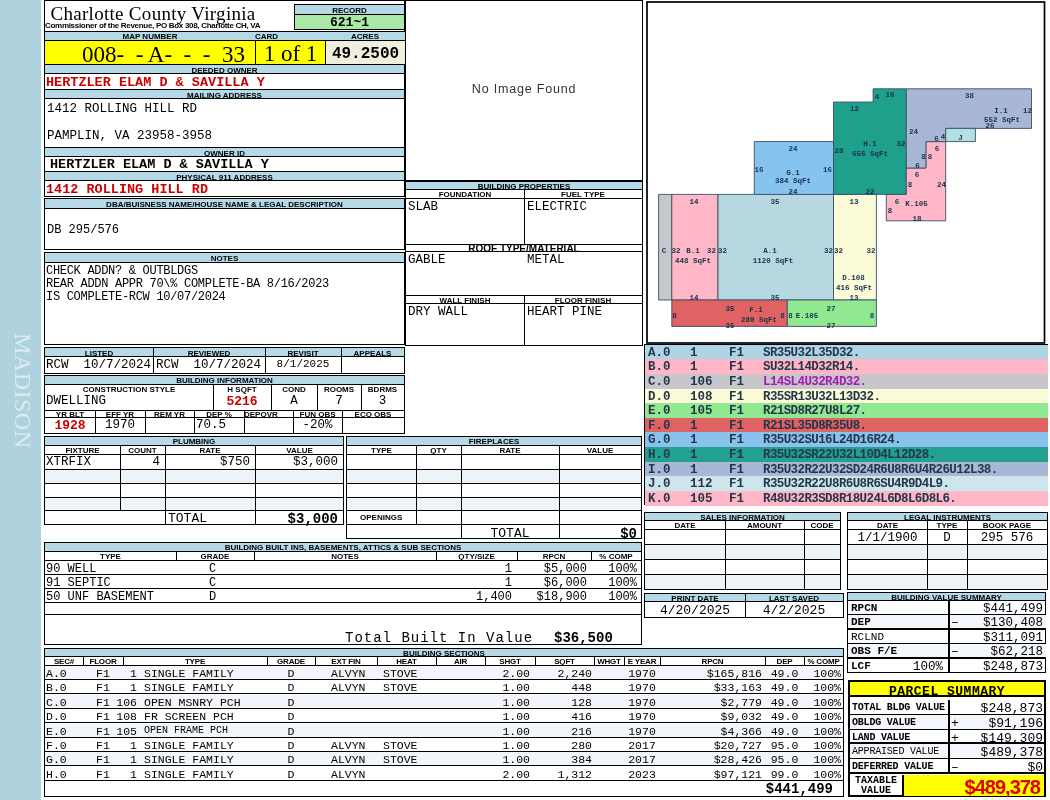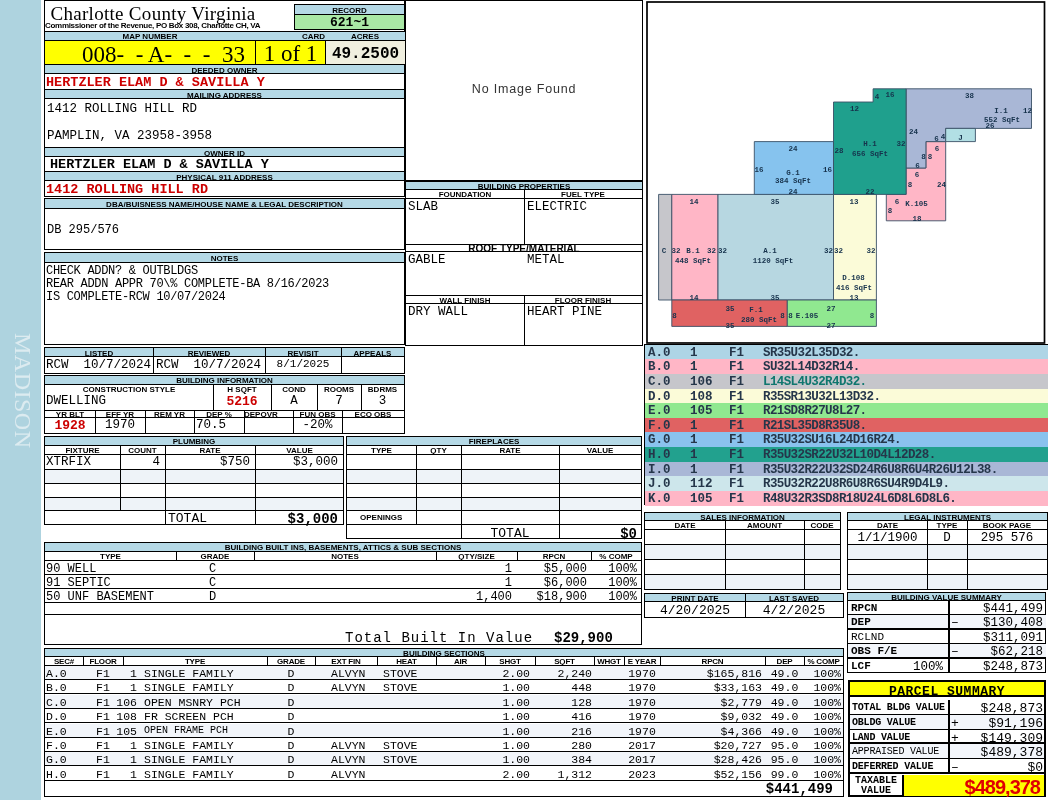--- a/index.html
+++ b/index.html
@@ -31,21 +31,21 @@
 
 <div class="p" style="left:45px;top:21px;width:250px;height:9px;font:bold 8px 'Liberation Sans',sans-serif;letter-spacing:-0.3px;">Commissioner of the Revenue, PO Box 308, Charlotte CH, VA</div>
 
 <div class="bx" style="left:294px;top:4px;width:111px;height:26px;"></div>
 <div class="hdr" style="left:295px;top:5px;width:109px;height:10px;padding-top:1px;">RECORD</div>
 
 <div class="p mono c" style="left:295px;top:15px;width:109px;height:14px;background:#a9e8a5;font-weight:bold;font-size:13px;">621~1</div>
 
 <div class="hdr" style="left:45px;top:31px;width:360px;height:10px;border-top:1px solid #000;padding-top:1px;"></div>
 <div class="p" style="left:45px;top:32px;width:210px;height:9px;font:bold 8px 'Liberation Sans',sans-serif;text-align:center;">MAP NUMBER</div>
-<div class="p" style="left:255px;top:32px;width:70px;height:9px;font:bold 8px 'Liberation Sans',sans-serif;text-align:right;">CARD</div>
+<div class="p" style="left:255px;top:32px;width:70px;height:9px;font:bold 8px 'Liberation Sans',sans-serif;text-align:left;">CARD</div>
 <div class="p" style="left:325px;top:32px;width:80px;height:9px;font:bold 8px 'Liberation Sans',sans-serif;text-align:center;">ACRES</div>
 
 <div class="p c" style="left:45px;top:41px;width:210px;height:23px;background:#ffff00;font:23px 'Liberation Serif',serif;padding-top:1px;text-indent:27px;">008-&nbsp; - A-&nbsp; -&nbsp; -&nbsp; 33</div>
 
 <div class="p c" style="left:255px;top:41px;width:70px;height:23px;background:#ffff00;font:23px 'Liberation Serif',serif;border-left:1px solid #000;">1 of 1</div>
 
 <div class="p mono c" style="left:325px;top:41px;width:80px;height:23px;background:#f0efdf;font-weight:bold;font-size:16px;border-left:1px solid #000;padding-top:4px;">49.2500</div>
 
 <div class="hdr" style="left:45px;top:64px;width:359px;height:10px;border-top:1px solid #000;padding-top:1px;">DEEDED OWNER</div>
 
@@ -206,21 +206,21 @@
 <div class="p mono r" style="left:591px;top:576px;width:46px;height:13px;font-size:12px;">100%</div>
 <div class="p" style="left:45px;top:589px;width:596px;height:14px;border-bottom:1px solid #000;"></div>
 <div class="p mono" style="left:46px;top:590px;width:130px;height:13px;font-size:12px;">50 UNF BASEMENT</div>
 <div class="p mono" style="left:209px;top:590px;width:20px;height:13px;font-size:12px;">D</div>
 <div class="p mono r" style="left:436px;top:590px;width:76px;height:13px;font-size:12px;">1,400</div>
 <div class="p mono r" style="left:517px;top:590px;width:70px;height:13px;font-size:12px;">$18,900</div>
 <div class="p mono r" style="left:591px;top:590px;width:46px;height:13px;font-size:12px;">100%</div>
 <div class="hline" style="left:45px;top:614px;width:596px;height:1px;"></div>
 
 <div class="p mono" style="left:345px;top:630px;width:220px;height:14px;font-size:14px;letter-spacing:1px;">Total Built In Value</div>
-<div class="p mono" style="left:554px;top:630px;width:80px;height:14px;font-weight:bold;font-size:14px;">$29,900</div>
+<div class="p mono" style="left:554px;top:630px;width:80px;height:14px;font-weight:bold;font-size:14px;">$36,500</div>
 
 <div class="bx" style="left:44px;top:648px;width:800px;height:149px;"></div>
 <div class="hdr" style="left:45px;top:649px;width:798px;height:8px;padding-top:0px;">BUILDING SECTIONS</div>
 <div class="whdr" style="left:45px;top:657px;width:798px;height:9px;"></div>
 <div class="p" style="left:45px;top:657px;width:38px;height:8px;font:bold 8px 'Liberation Sans',sans-serif;text-align:center;letter-spacing:-0.2px;">SEC#</div>
 <div class="p" style="left:83px;top:657px;width:40px;height:8px;font:bold 8px 'Liberation Sans',sans-serif;text-align:center;letter-spacing:-0.2px;">FLOOR</div>
 <div class="p" style="left:123px;top:657px;width:144px;height:8px;font:bold 8px 'Liberation Sans',sans-serif;text-align:center;letter-spacing:-0.2px;">TYPE</div>
 <div class="p" style="left:267px;top:657px;width:48px;height:8px;font:bold 8px 'Liberation Sans',sans-serif;text-align:center;letter-spacing:-0.2px;">GRADE</div>
 <div class="p" style="left:315px;top:657px;width:62px;height:8px;font:bold 8px 'Liberation Sans',sans-serif;text-align:center;letter-spacing:-0.2px;">EXT FIN</div>
 <div class="p" style="left:377px;top:657px;width:59px;height:8px;font:bold 8px 'Liberation Sans',sans-serif;text-align:center;letter-spacing:-0.2px;">HEAT</div>
@@ -348,21 +348,21 @@
 <div class="p mono" style="left:46px;top:767.7999999999998px;width:37px;height:13px;font-size:11.5px;">H.0</div>
 <div class="p mono c" style="left:83px;top:767.7999999999998px;width:40px;height:13px;font-size:11.5px;">F1</div>
 <div class="p mono r" style="left:112px;top:767.7999999999998px;width:25px;height:13px;font-size:11.5px;">1</div>
 <div class="p mono" style="left:144px;top:767.7999999999998px;width:122px;height:13px;font-size:11.5px;">SINGLE FAMILY</div>
 <div class="p mono c" style="left:267px;top:767.7999999999998px;width:48px;height:13px;font-size:11.5px;">D</div>
 <div class="p mono" style="left:331px;top:767.7999999999998px;width:45px;height:13px;font-size:11.5px;">ALVYN</div>
 <div class="p mono" style="left:383px;top:767.7999999999998px;width:52px;height:13px;font-size:11.5px;"></div>
 <div class="p mono r" style="left:485px;top:767.7999999999998px;width:45px;height:13px;font-size:11.5px;">2.00</div>
 <div class="p mono r" style="left:535px;top:767.7999999999998px;width:57px;height:13px;font-size:11.5px;">1,312</div>
 <div class="p mono c" style="left:624px;top:767.7999999999998px;width:36px;height:13px;font-size:11.5px;">2023</div>
-<div class="p mono r" style="left:660px;top:767.7999999999998px;width:102px;height:13px;font-size:11.5px;">$52,156</div>
+<div class="p mono r" style="left:660px;top:767.7999999999998px;width:102px;height:13px;font-size:11.5px;">$97,121</div>
 <div class="p mono c" style="left:765px;top:767.7999999999998px;width:39px;height:13px;font-size:11.5px;">99.0</div>
 <div class="p mono r" style="left:804px;top:767.7999999999998px;width:37px;height:13px;font-size:11.5px;">100%</div>
 
 <div class="p mono" style="left:493px;top:782px;width:230px;height:14px;font-size:12.5px;letter-spacing:0.3px;margin-top:24px;">Building Replacement Cost New</div>
 <div class="p mono r" style="left:745px;top:781px;width:88px;height:14px;font-weight:bold;font-size:14px;">$441,499</div>
 
 <div class="bx" style="left:405px;top:0px;width:238px;height:181px;"></div>
 
 <div class="p c" style="left:405px;top:82px;width:238px;height:18px;font:12.5px 'Liberation Sans',sans-serif;color:#333;letter-spacing:0.8px;">No Image Found</div>
 
@@ -495,21 +495,21 @@
 <div class="p" style="left:645px;top:359.3px;width:403px;height:15.1px;background:#ffb6c6;"></div>
 <div class="p mono" style="left:648px;top:360.3px;width:30px;height:13px;font-weight:bold;font-size:12.5px;color:#25364a;">B.0</div>
 <div class="p mono" style="left:690px;top:360.3px;width:36px;height:13px;font-weight:bold;font-size:12.5px;color:#25364a;">1</div>
 <div class="p mono" style="left:729px;top:360.3px;width:24px;height:13px;font-weight:bold;font-size:12.5px;color:#25364a;">F1</div>
 <div class="p mono" style="left:763px;top:360.3px;width:284px;height:13px;font-weight:bold;font-size:12.5px;color:#25364a;letter-spacing:-0.6px;">SU32L14D32R14.</div>
 
 <div class="p" style="left:645px;top:373.90000000000003px;width:403px;height:15.1px;background:#c6c6cb;"></div>
 <div class="p mono" style="left:648px;top:374.90000000000003px;width:30px;height:13px;font-weight:bold;font-size:12.5px;color:#25364a;">C.0</div>
 <div class="p mono" style="left:690px;top:374.90000000000003px;width:36px;height:13px;font-weight:bold;font-size:12.5px;color:#25364a;">106</div>
 <div class="p mono" style="left:729px;top:374.90000000000003px;width:24px;height:13px;font-weight:bold;font-size:12.5px;color:#25364a;">F1</div>
-<div class="p mono" style="left:763px;top:374.90000000000003px;width:284px;height:13px;font-weight:bold;font-size:12.5px;color:#0f766e;letter-spacing:-0.6px;">L14SL4U32R4D32.</div>
+<div class="p mono" style="left:763px;top:374.90000000000003px;width:284px;height:13px;font-weight:bold;font-size:12.5px;color:#a21caf;letter-spacing:-0.6px;">L14SL4U32R4D32.</div>
 
 <div class="p" style="left:645px;top:388.50000000000006px;width:403px;height:15.1px;background:#fbfbd8;"></div>
 <div class="p mono" style="left:648px;top:389.50000000000006px;width:30px;height:13px;font-weight:bold;font-size:12.5px;color:#25364a;">D.0</div>
 <div class="p mono" style="left:690px;top:389.50000000000006px;width:36px;height:13px;font-weight:bold;font-size:12.5px;color:#25364a;">108</div>
 <div class="p mono" style="left:729px;top:389.50000000000006px;width:24px;height:13px;font-weight:bold;font-size:12.5px;color:#25364a;">F1</div>
 <div class="p mono" style="left:763px;top:389.50000000000006px;width:284px;height:13px;font-weight:bold;font-size:12.5px;color:#25364a;letter-spacing:-0.6px;">R35SR13U32L13D32.</div>
 
 <div class="p" style="left:645px;top:403.1000000000001px;width:403px;height:15.1px;background:#90e890;"></div>
 <div class="p mono" style="left:648px;top:404.1000000000001px;width:30px;height:13px;font-weight:bold;font-size:12.5px;color:#25364a;">E.0</div>
 <div class="p mono" style="left:690px;top:404.1000000000001px;width:36px;height:13px;font-weight:bold;font-size:12.5px;color:#25364a;">105</div>

